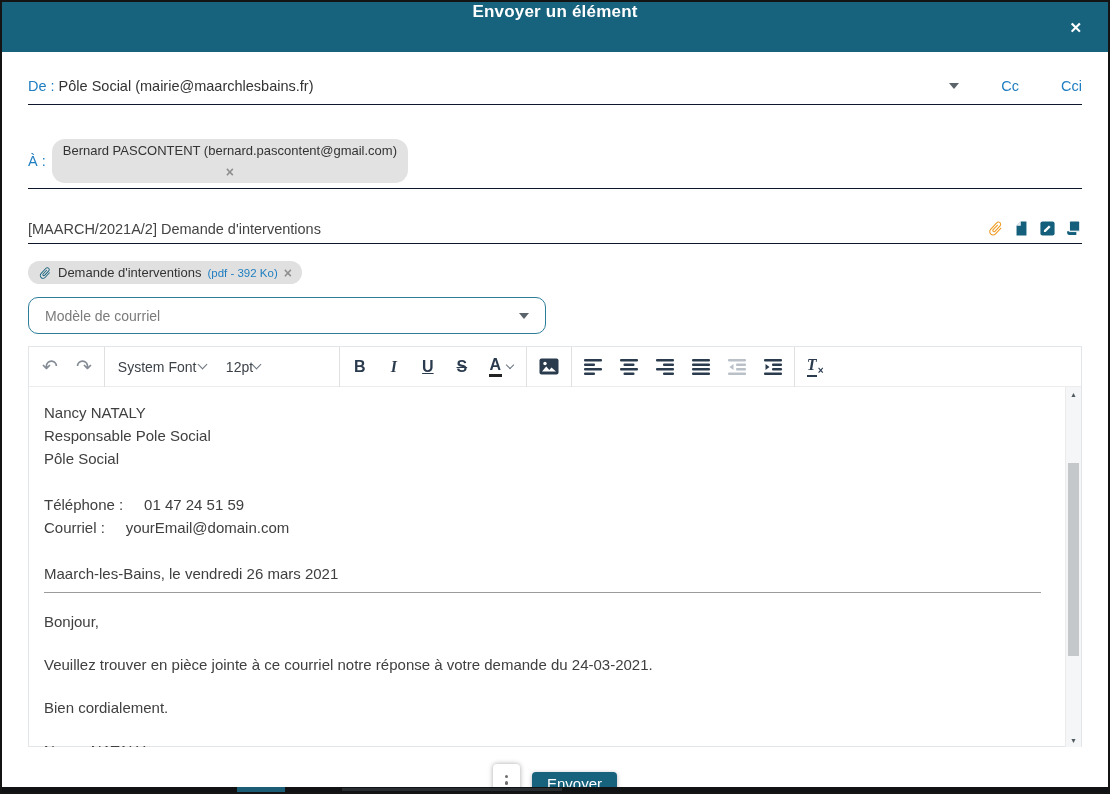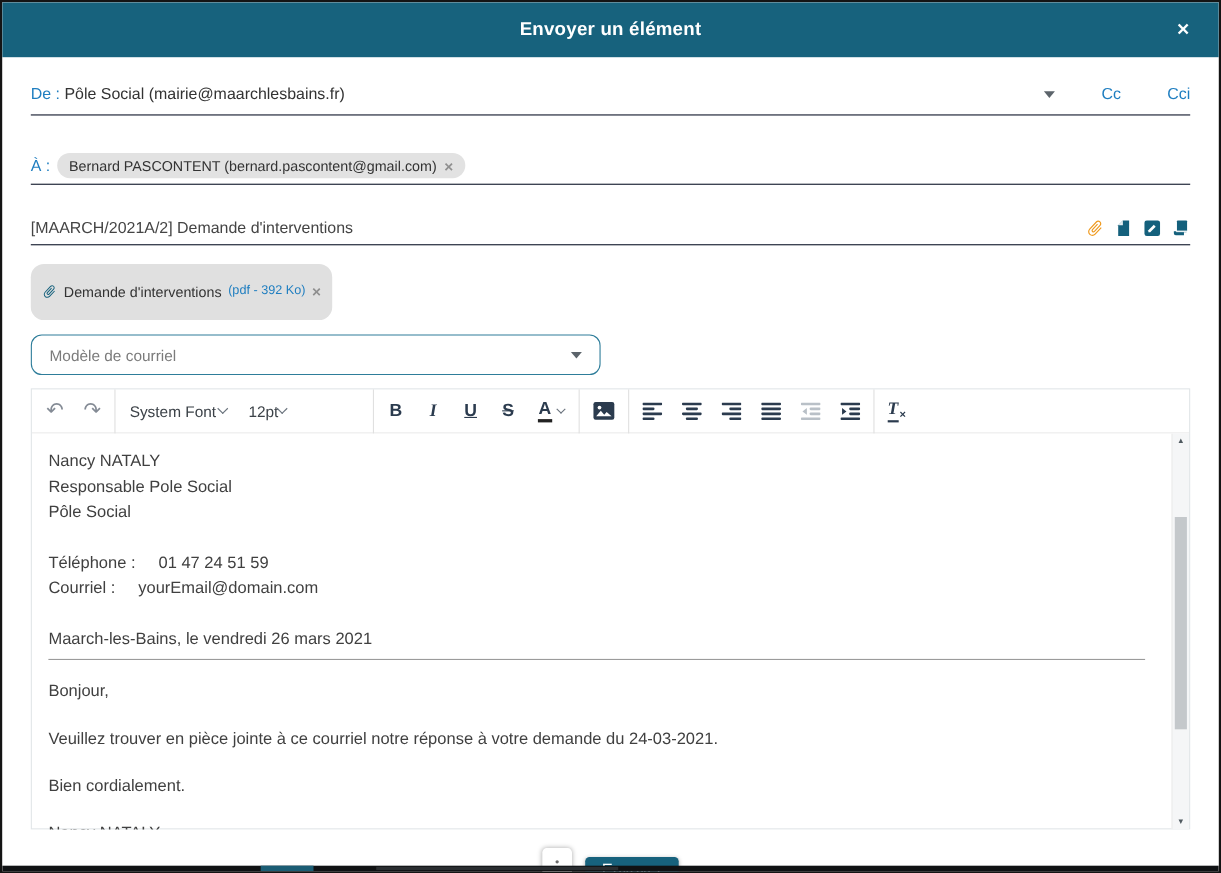--- a/index.html
+++ b/index.html
@@ -11,21 +11,21 @@
     width: 1110px; height: 794px;
     border: 2px solid #141414;
     background: #fff;
     overflow: hidden;
   }
 
   
   .modal-header {
     height: 50px;
     background: #17627D;
-    display: flex; align-items: center; justify-content: center;
+    display: flex; align-items: flex-start; justify-content: center;
     position: relative;
   }
   .modal-title { color:#fff; font-size:17px; font-weight:600; letter-spacing:.2px; }
   .modal-close {
     position:absolute; right:26px; top:50%; transform:translateY(-50%);
     color:#fff; font-size:15px; font-weight:700; cursor:pointer; line-height:1;
   }
 
   
   .content { padding: 0 26px; }
@@ -41,34 +41,34 @@
     border-left:5px solid transparent; border-right:5px solid transparent;
     border-top:6px solid #5c646b; cursor:pointer;
   }
   .cc-link { color:#1F7EC0; font-size:14.5px; cursor:pointer; margin-left:42px; }
 
   .to-row { margin-top:34px; padding-bottom:5px; }
   .chip {
     display:inline-flex; align-items:center; gap:7px;
     background:#e2e2e2; border-radius:13px;
     padding:4px 11px; margin-left:6px;
-    font-size:13px; color:#333; cursor:default;
+    font-size:13px; color:#333; cursor:default;flex-direction:column;
   }
   .chip-x { color:#8f8f8f; font-size:14px; font-weight:700; cursor:pointer; line-height:1; }
 
   .subject-row { margin-top:31px; padding-bottom:6px; }
   .subject-text { color:#444; font-size:14.5px; flex:1; }
   .subject-icons { display:flex; align-items:center; gap:9px; }
   .s-icon { width:17px; height:17px; display:block; cursor:pointer; }
   .s-icon.clip { transform:rotate(43deg); }
 
   .attach-row { margin-top:17px; display:flex; }
   .attach-chip {
-    display:inline-flex; gap:6px;
-    background:#e0e0e0; border-radius:12px; padding:18px 10px;
+    display:inline-flex; align-items:center; gap:6px;
+    background:#e0e0e0; border-radius:12px; padding:4px 10px;
   }
   .attach-chip svg { width:14px; height:14px; transform:rotate(43deg); }
   .attach-name { color:#333; font-size:13px; }
   .attach-meta { color:#1F7EC0; font-size:11.5px; }
 
   .template-select {
     margin-top:13px; width:518px; height:37px;
     border:1px solid #2E7D9A; border-radius:10px;
     display:flex; align-items:center;
     padding:0 16px; cursor:pointer;

